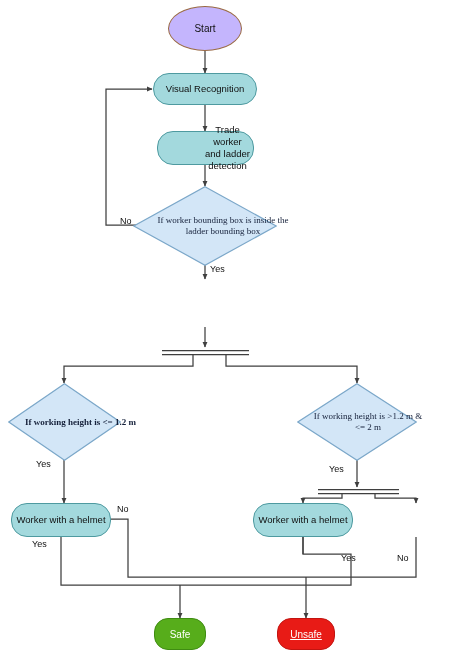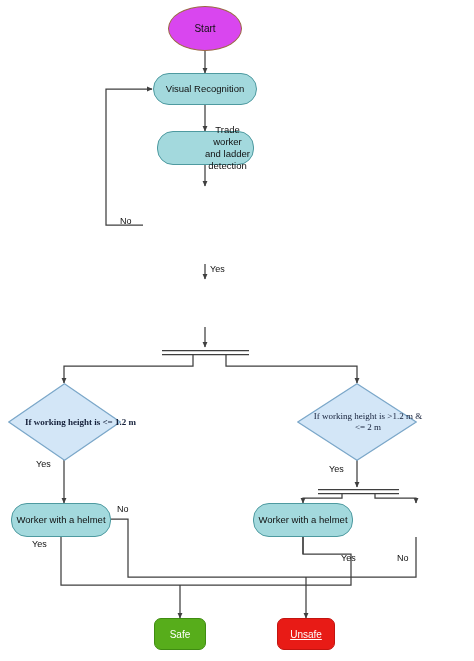--- a/index.html
+++ b/index.html
@@ -27,21 +27,21 @@
     position: absolute;
     box-sizing: border-box;
     display: flex;
     align-items: center;
     justify-content: center;
     text-align: center;
   }
 
   
   .terminator {
-    background: #d946ef;
+    background: #c4b5fd;
     border: 1px solid #9a6a43;
     border-radius: 50%;
     color: #111111;
     font-size: 10px;
     font-family: "Liberation Sans", sans-serif;
   }
 
   
   .process {
     background: #a3d9dd;
@@ -76,21 +76,21 @@
     justify-content: center;
     text-align: center;
     font-family: "Liberation Serif", serif;
     font-size: 9px;
     line-height: 11px;
     color: #15203a;
   }
 
   
   .endnode {
-    border-radius: 7px;
+    border-radius: 14px;
     color: #ffffff;
     font-size: 10px;
     font-family: "Liberation Sans", sans-serif;
   }
   .endnode.safe {
     background: #57ad1b;
     border: 1px solid #3f8c12;
   }
   .endnode.unsafe {
     background: #e81b16;
@@ -184,20 +184,28 @@
   </div>
 
   <div class="node process" style="left:153px; top:73px; width:104px; height:32px;">
     <span>Visual Recognition</span>
   </div>
 
   <div class="node process" style="left:157px; top:131px; width:97px; height:34px;padding-left:47px;">
     <span>Trade worker  and ladder detection</span>
   </div>
 
+  <div class="decision-wrap" style="left:133px; top:186px; width:144px; height:80px;">
+    <svg class="decision-shape" viewBox="0 0 144 80" preserveAspectRatio="none">
+      <polygon points="72,0.8 143.2,40 72,79.2 0.8,40" fill="#d3e6f7" stroke="#7ba7c9" stroke-width="1.2"></polygon>
+    </svg>
+    <div class="decision-label" style="padding:0 18px;">
+      <span>If worker bounding box is inside the ladder bounding box</span>
+    </div>
+  </div>
 
 
   <div class="decision-wrap" style="left:8px; top:383px; width:113px; height:78px;font-weight:bold;">
     <svg class="decision-shape" viewBox="0 0 113 78" preserveAspectRatio="none">
       <polygon points="56.5,0.8 112.2,39 56.5,77.2 0.8,39" fill="#d3e6f7" stroke="#7ba7c9" stroke-width="1.2"></polygon>
     </svg>
     <div class="decision-label" style="padding:0 16px;">
       <span>If working height is &lt;= 1.2 m</span>
     </div>
   </div>

